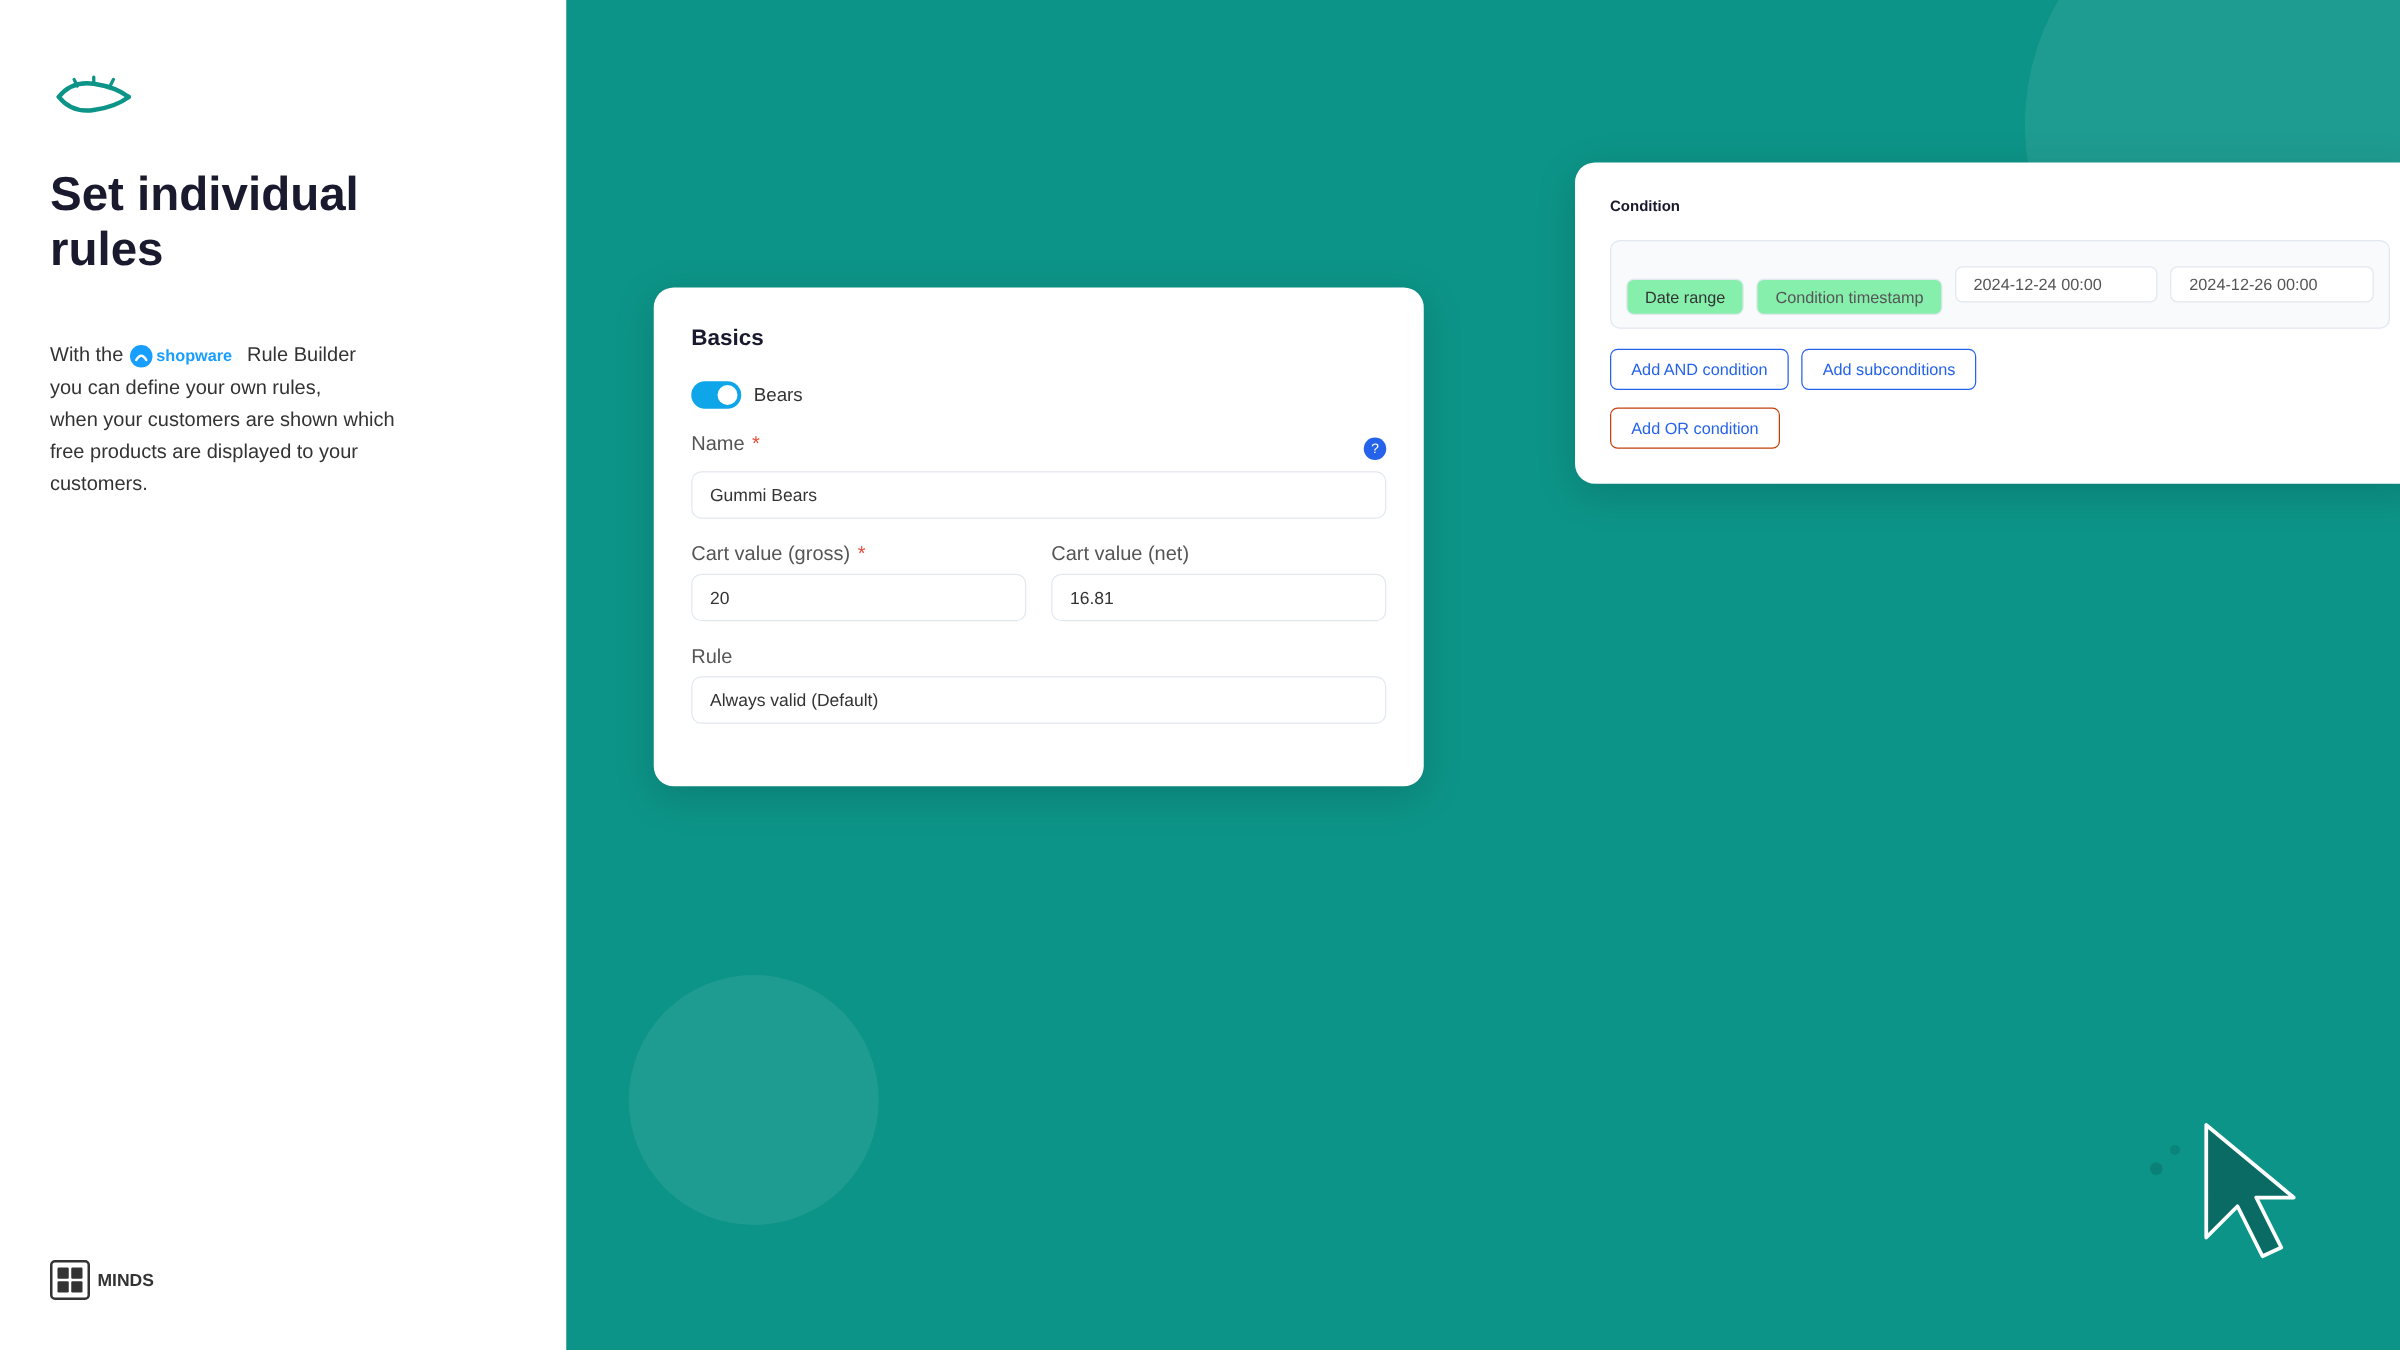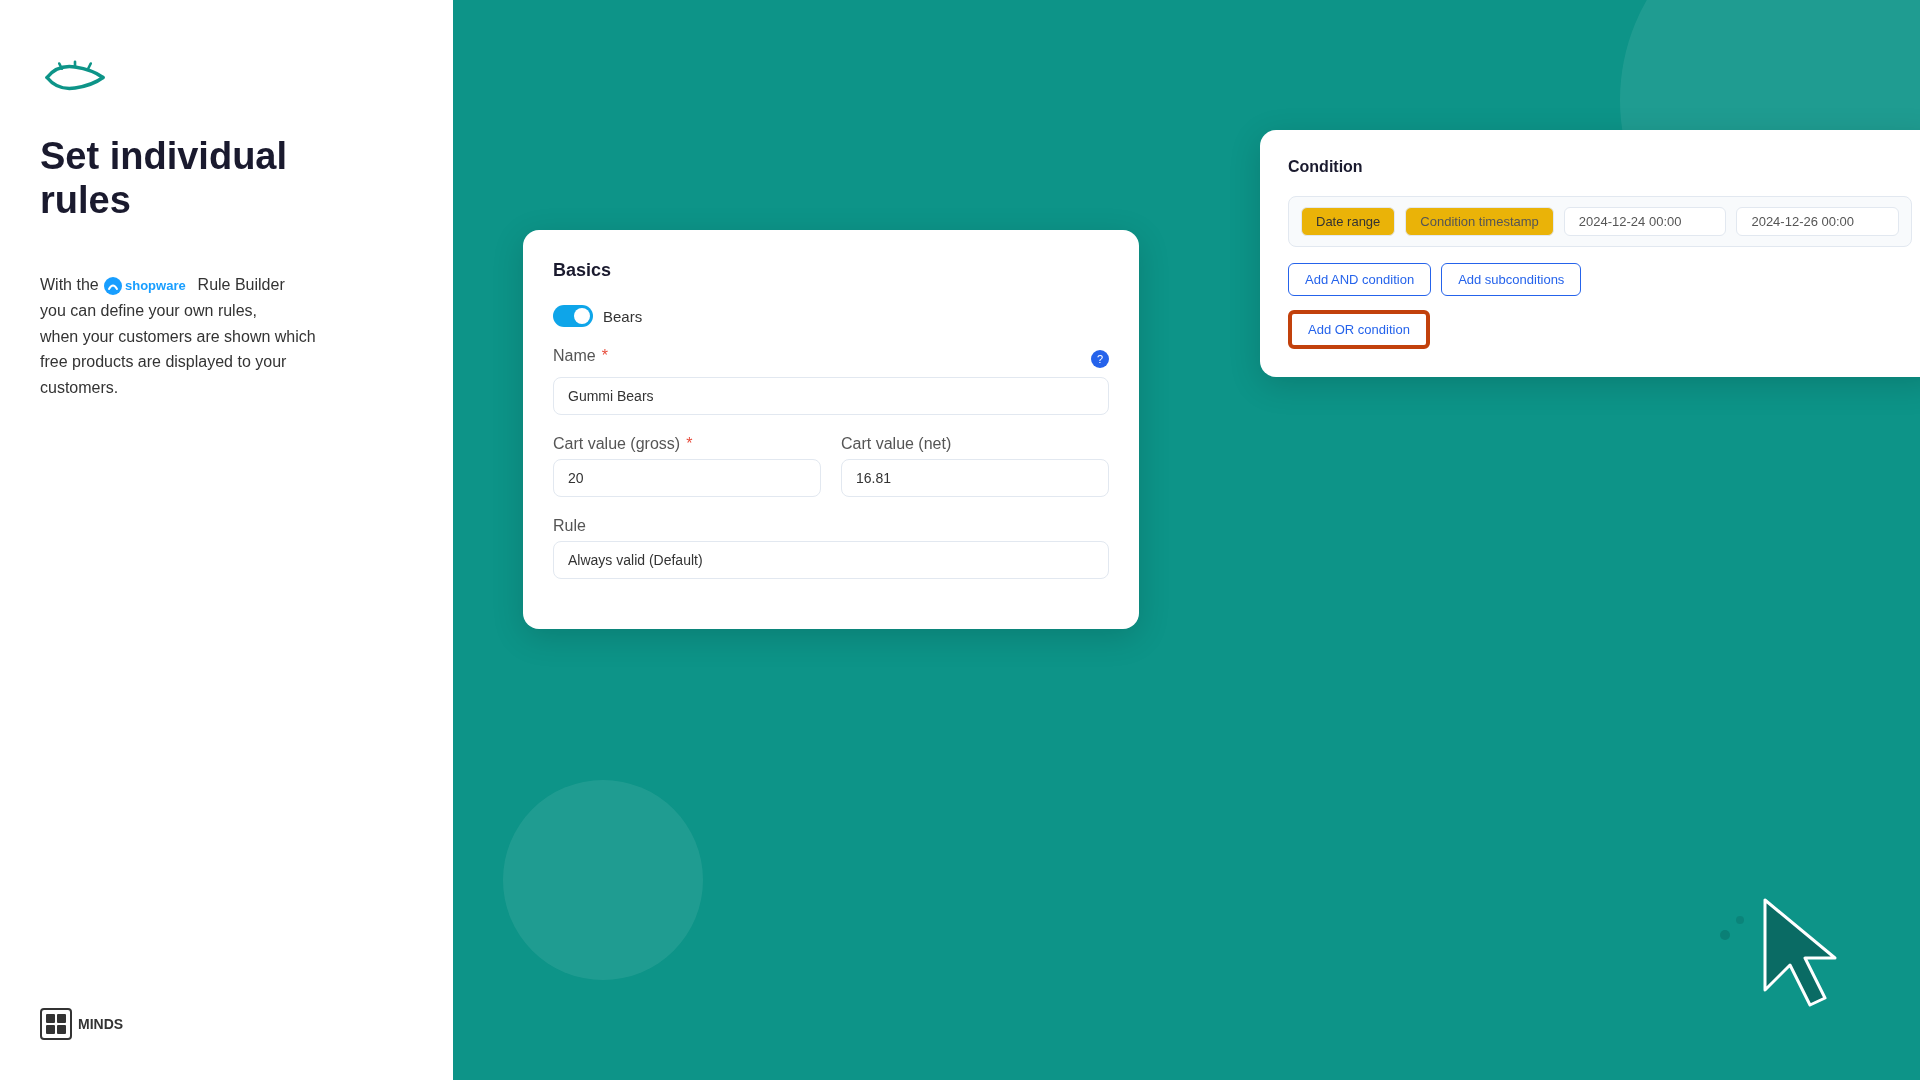--- a/index.html
+++ b/index.html
@@ -204,21 +204,21 @@
       right: -20px;
       top: 130px;
       width: 680px;
       background: #fff;
       border-radius: 16px;
       padding: 28px;
       box-shadow: 0 8px 32px rgba(0,0,0,0.15);
     }
 
     .condition-title {
-      font-size: 16px;
+      font-size: 12px;
       font-weight: 600;
       color: #1a1a2e;
       margin-bottom: 20px;
     }
 
     .condition-row {
       display: flex;
       align-items: center;
       gap: 10px;
       margin-bottom: 16px;
@@ -227,22 +227,23 @@
       border-radius: 8px;
       padding: 10px 12px;
     }
 
     .condition-chip {
       padding: 6px 14px;
       border: 1px solid #e2e8f0;
       border-radius: 6px;
       font-size: 13px;
       color: #555;
-      background: #eab308;
+      background: #86efac;
       white-space: nowrap;
+      margin-top: 20px;
     }
 
     .condition-chip.active-chip {
       color: #333;
     }
 
     .condition-date {
       padding: 6px 14px;
       border: 1px solid #e2e8f0;
       border-radius: 6px;
@@ -264,21 +265,21 @@
       border-radius: 6px;
       font-size: 13px;
       color: #2563eb;
       background: transparent;
       cursor: pointer;
       font-weight: 500;
     }
 
     .btn-add-or {
       padding: 8px 16px;
-      border: 4px solid #c2410c;
+      border: 1px solid #c2410c;
       border-radius: 6px;
       font-size: 13px;
       color: #2563eb;
       background: transparent;
       cursor: pointer;
       font-weight: 500;
     }
 
     
     .cursor-arrow {

